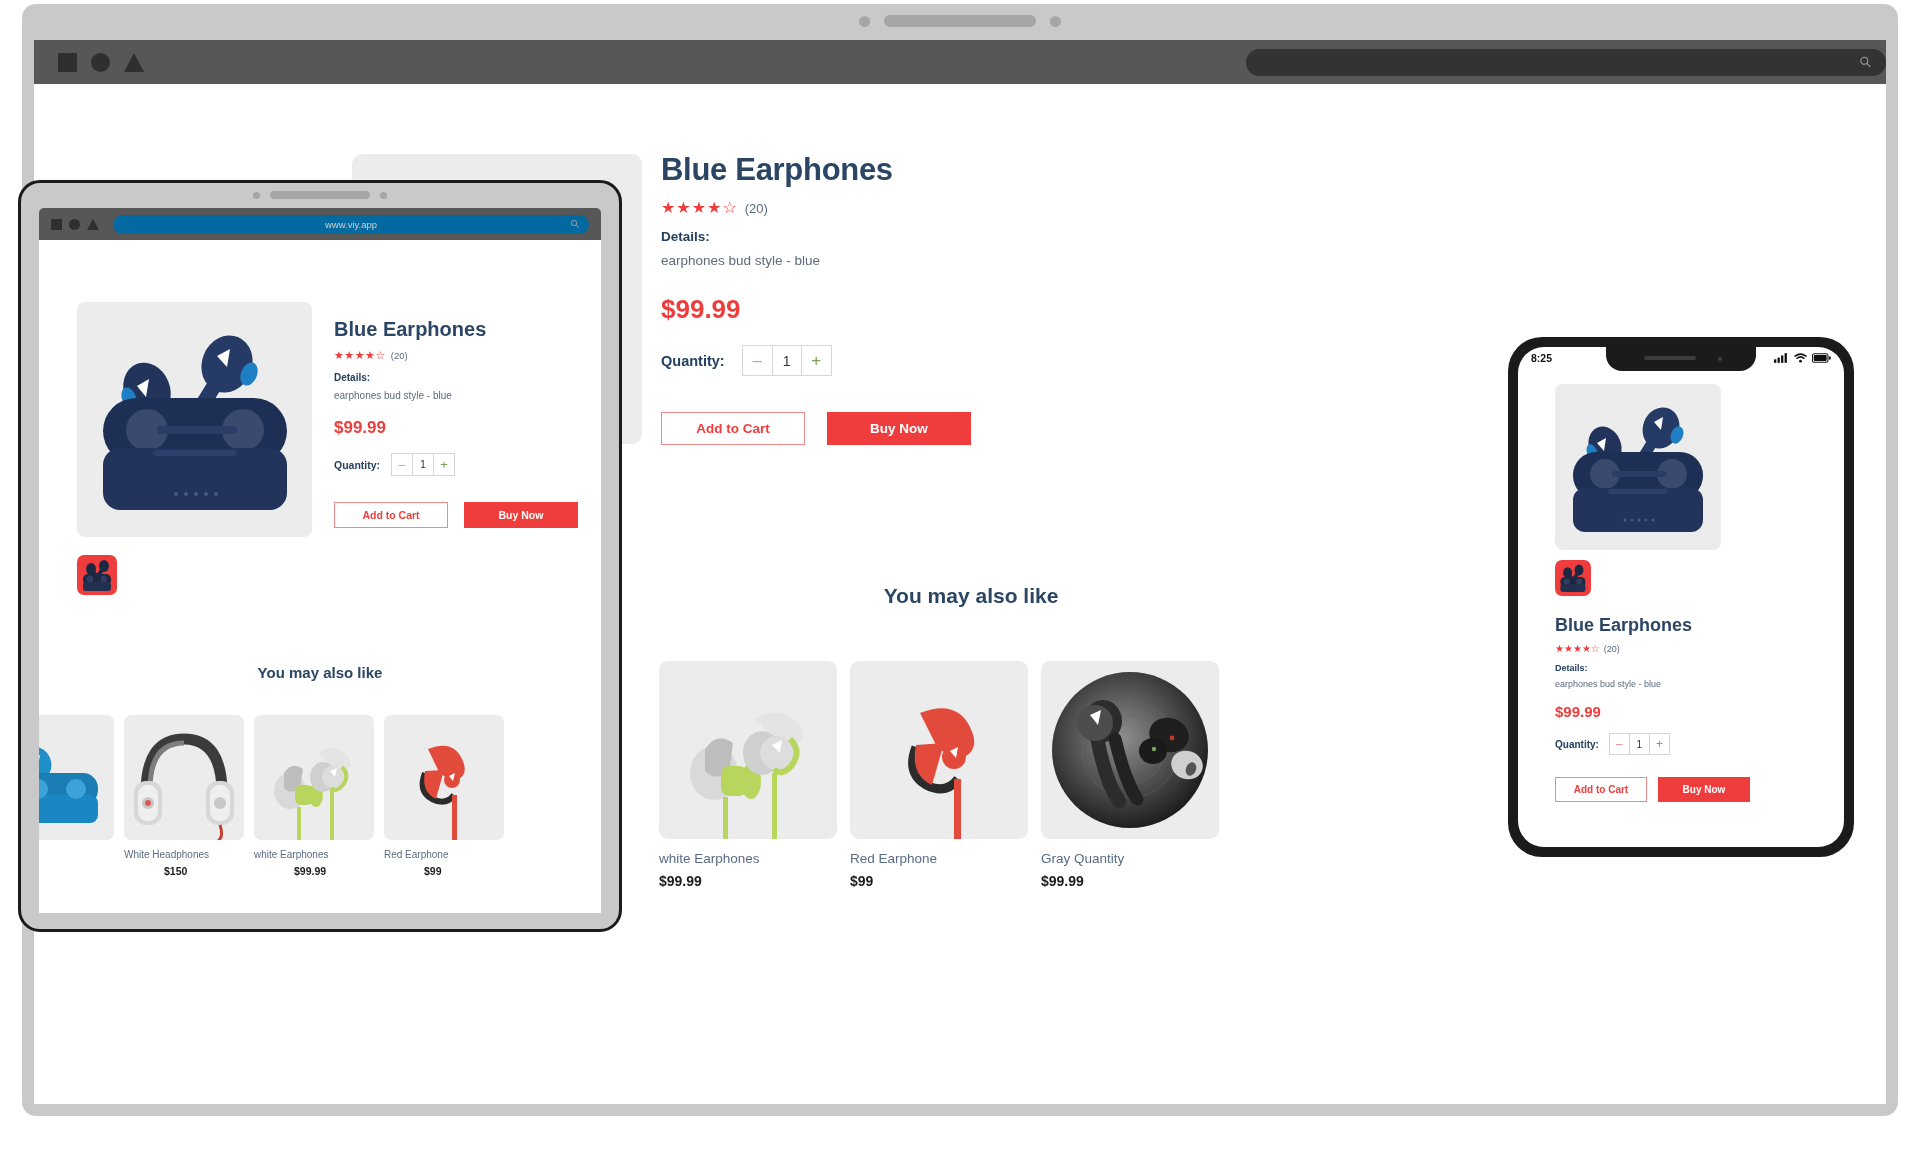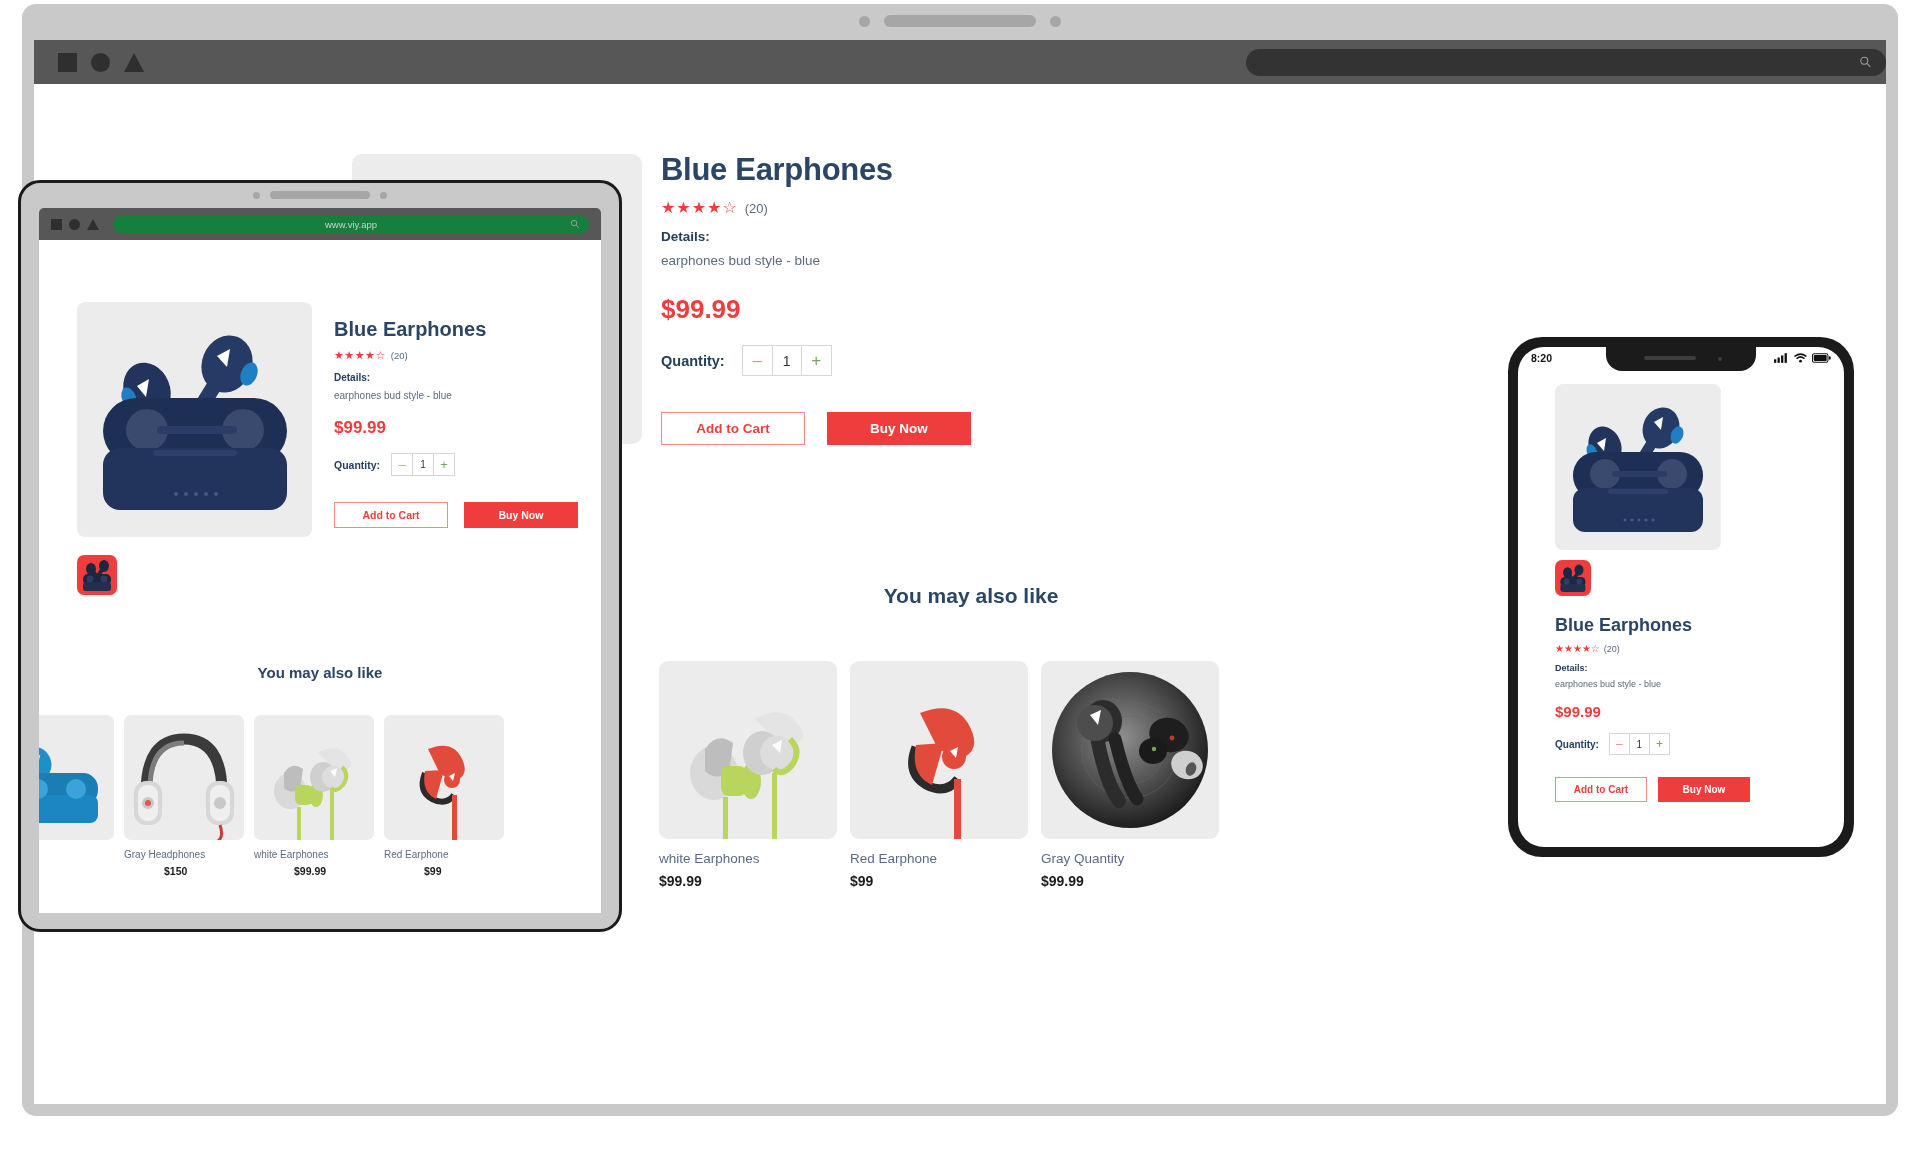--- a/index.html
+++ b/index.html
@@ -123,21 +123,21 @@
   .tablet-bar {
     position: absolute; left: 18px; top: 25px; right: 18px; height: 32px;
     background: #575757; border-radius: 5px 5px 0 0;
     display: flex; align-items: center; padding: 0 12px;
   }
   .tb-shapes { display: flex; align-items: center; gap: 7px; }
   .tb-sq { width: 11px; height: 11px; background: #2f2f2f; }
   .tb-ci { width: 11px; height: 11px; border-radius: 50%; background: #2f2f2f; }
   .tb-tr { width: 0; height: 0; border-left: 6px solid transparent; border-right: 6px solid transparent; border-bottom: 11px solid #2f2f2f; }
   .tb-url {
-    margin-left: 14px; flex: 1; height: 19px; background: #15803d; border-radius: 10px;
+    margin-left: 14px; flex: 1; height: 19px; background: #0369a1; border-radius: 10px;
     display: flex; align-items: center; justify-content: center; position: relative;
     color: #cfcfcf; font-size: 9.5px;
   }
   .tb-url .magnifier { position: absolute; right: 9px; top: 50%; transform: translateY(-50%); width: 10px; height: 10px; color: #9c9c9c; }
   .tablet-view {
     position: absolute; left: 18px; top: 57px; right: 18px; bottom: 16px;
     background: #fff; overflow: hidden;
   }
   .tb-hero {
     position: absolute; left: 38px; top: 62px; width: 235px; height: 235px;
@@ -458,21 +458,21 @@
               <rect x="10" y="66" width="28" height="44" rx="12" fill="#d7d7d7"></rect>
               <rect x="14" y="70" width="20" height="36" rx="9" fill="#efefef"></rect>
               <circle cx="24" cy="88" r="6" fill="#c8c8c8"></circle>
               <rect x="82" y="66" width="28" height="44" rx="12" fill="#d7d7d7"></rect>
               <rect x="86" y="70" width="20" height="36" rx="9" fill="#efefef"></rect>
               <circle cx="96" cy="88" r="6" fill="#c8c8c8"></circle>
               <circle cx="24" cy="88" r="3" fill="#e0584f"></circle>
               <path d="M96 110 q4 12 -2 16" stroke="#c24034" stroke-width="3" fill="none"></path>
             </svg>
           </div>
-          <div class="tb-card-name">Gray Headphones</div>
+          <div class="tb-card-name">White Headphones</div>
           <div class="tb-card-price">$150</div>
         </div>
 
         <div class="tb-card">
           <div class="tb-card-img">
             <svg viewBox="0 0 120 125" width="120" height="125">
               <ellipse cx="36" cy="76" rx="16" ry="18" fill="#d9d9d9"></ellipse>
               <path d="M30 58 q8 -12 19 -4 l-3 20 q-9 6 -16 -1 Z" fill="#bdbdbd"></path>
               <rect x="41" y="70" width="18" height="20" rx="6" fill="#b8d65e"></rect>
               <ellipse cx="62" cy="80" rx="7" ry="12" fill="#b8d65e"></ellipse>
@@ -507,21 +507,21 @@
     </div>
   </div>
 
   <div class="phone">
     <div class="phone-screen">
       <div class="notch">
         <span class="notch-speaker"></span>
         <span class="notch-cam"></span>
       </div>
       <div class="status-bar">
-        <span>8:20</span>
+        <span>8:25</span>
         <span class="status-right">
           <span>
             <svg viewBox="0 0 17 11" width="15" height="10">
               <rect x="0" y="7" width="2.6" height="4" fill="#111"></rect>
               <rect x="4" y="5" width="2.6" height="6" fill="#111"></rect>
               <rect x="8" y="2.6" width="2.6" height="8.4" fill="#111"></rect>
               <rect x="12" y="0" width="2.6" height="11" fill="#111"></rect>
             </svg>
           </span>
           <span>

